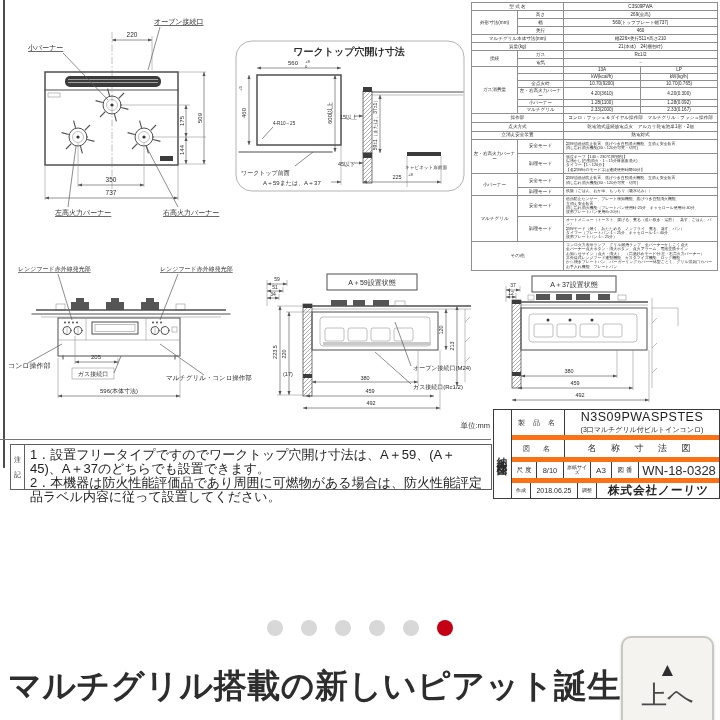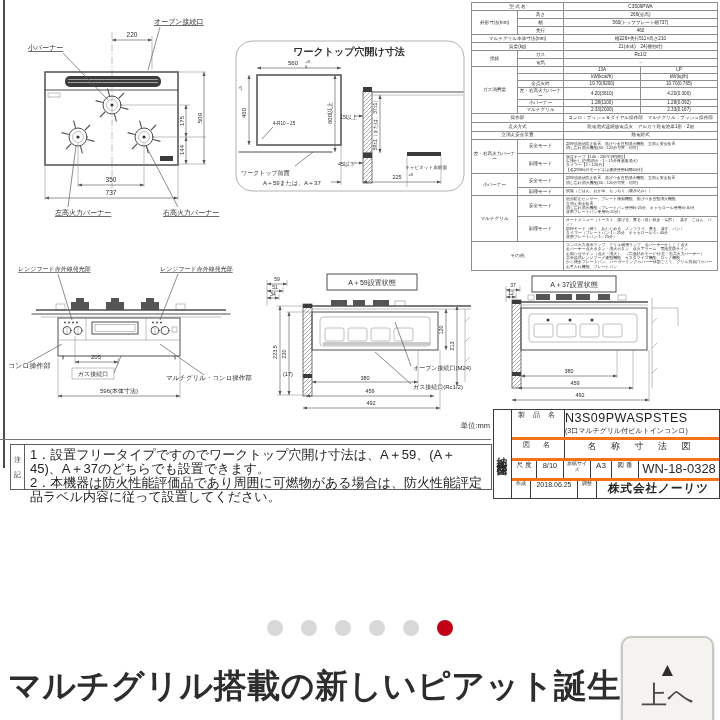--- a/index.html
+++ b/index.html
@@ -32,23 +32,23 @@
   #unit-note{left:408px;top:421px;width:82px;text-align:right;font-size:7.5px;color:#333;}
   #rule-top{left:0;top:439px;width:491px;height:0;border-top:1px solid #787878;}
   #notes{left:10px;top:444px;width:480px;height:44px;border:1px solid #606060;display:flex;}
   #notes .side{width:13px;border-right:1px solid #606060;display:flex;flex-direction:column;
     align-items:center;justify-content:center;gap:5px;font-size:7px;}
   #notes .body{flex:1;padding:3px 5px;font-size:13px;line-height:14px;color:#222;}
   #titleblock{left:493px;top:409px;width:225px;height:88px;border:1.5px solid #3a3a3a;display:flex;background:#fff;}
   #titleblock .side{width:17px;border-right:1px solid #3a3a3a;display:flex;align-items:center;justify-content:center;}
   #titleblock .side span{writing-mode:vertical-rl;text-orientation:upright;font-size:10.5px;font-weight:bold;letter-spacing:2px;}
   #titleblock .main{flex:1;display:flex;flex-direction:column;}
-  .tb-row{display:flex;border-top:3px solid #f97316;}
+  .tb-row{display:flex;border-top:5px solid #f97316;}
   .tb-row:first-child{border-top:none;}
-  .tb-cell{display:flex;justify-content:center;border-left:1px solid #3a3a3a;}
+  .tb-cell{display:flex;align-items:center;justify-content:center;border-left:1px solid #3a3a3a;}
   .tb-cell:first-child{border-left:none;}
   .r1{height:27px}.r2{height:18px}.r3{height:17px}.r4{flex:1}
   .lbl7{font-size:7px;letter-spacing:3px}.lbl65{font-size:6.5px}
   .pname{font-size:12.5px;letter-spacing:0.5px;color:#1d1d1d}
   .psub{font-size:7px;margin-top:1px}
   .dtitle{font-size:9px;letter-spacing:6px}
   .tiny2{font-size:5px;line-height:5.5px;text-align:center;word-break:break-all;padding:0 1px}
   .company{font-size:11.5px;font-weight:bold;transform:skewX(-6deg);letter-spacing:1px;color:#222}
   
   #page-edge{left:3px;top:0;width:2px;height:468px;background:#4c4c4c;}

